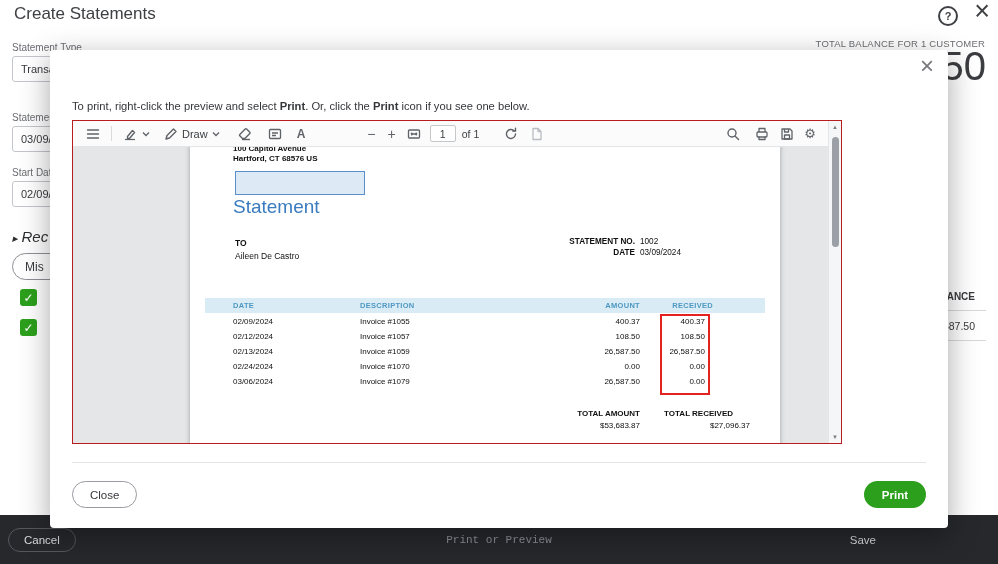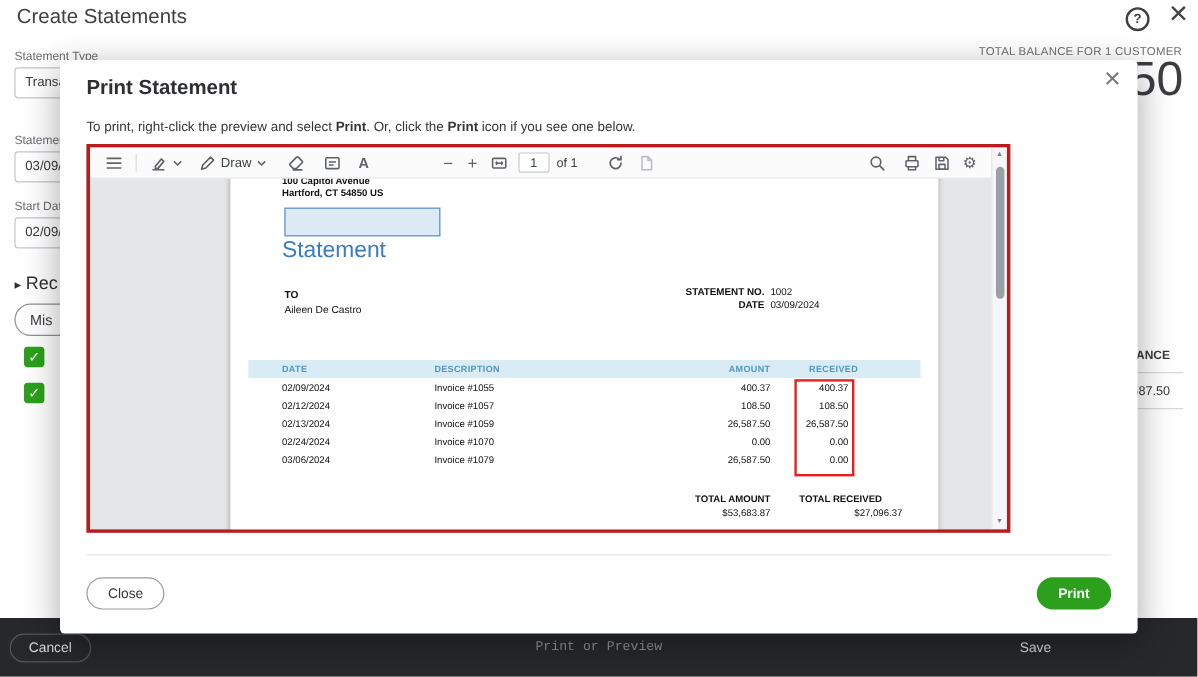--- a/index.html
+++ b/index.html
@@ -14,21 +14,21 @@
   .bg-help { position:absolute; right:40px; top:6px; width:20px; height:20px; border:2px solid #3f4043;
              border-radius:50%; display:flex; align-items:center; justify-content:center;
              font-size:11px; font-weight:700; color:#3f4043; background:#fff; cursor:pointer; }
   .bg-x { position:absolute; right:8px; top:-4px; font-size:27px; font-weight:300; color:#3f4043;
           background:none; border:none; cursor:pointer; }
   .lbl { position:absolute; font-size:10px; color:#6b6c72; }
   .inputbox { position:absolute; height:26px; width:120px; border:1px solid #c3c6cb; border-radius:3px;
               background:#fff; font-size:11px; color:#393a3d; display:flex; align-items:center; padding-left:8px; }
   .bg-tblabel { position:absolute; right:13px; top:38px; font-size:9.5px; color:#6d6e71; letter-spacing:.2px; }
   .bg-tbamount { position:absolute; right:12px; top:44px; font-size:40px; color:#3c3d40; }
-  .bg-reci { position:absolute; left:12px; top:228px; font-size:15px; color:#2e2f32; }
+  .bg-reci { position:absolute; left:12px; top:228px; font-size:15px; color:#2e2f32;font-style:italic; }
   .bg-reci .tri { font-size:11px; margin-right:4px; color:#2e2f32; }
   .bg-chip { position:absolute; left:12px; top:253px; height:27px; width:78px; border:1px solid #8d9096;
              border-radius:14px; display:flex; align-items:center; padding-left:12px; font-size:12px;
              color:#393a3d; background:#fff; cursor:pointer; }
   .bg-check { position:absolute; left:20px; width:17px; height:17px; background:#2ca01c; border-radius:3px;
               color:#fff; font-size:12px; display:flex; align-items:center; justify-content:center; cursor:pointer; }
   .bg-balh { position:absolute; right:23px; top:291px; font-size:10px; font-weight:700; color:#393a3d; }
   .bg-balv { position:absolute; right:23px; top:320px; font-size:10.5px; color:#393a3d; }
   .bg-line { position:absolute; right:12px; width:44px; border-top:1px solid #d6d9dc; }
 
@@ -58,21 +58,21 @@
   .md-divider { position:absolute; left:22px; top:412px; width:854px; border-top:1px solid #e3e5e8; }
   .md-closebtn { position:absolute; left:22px; top:431px; height:27px; padding:0 17px; border-radius:14px;
                  border:1px solid #989ba0; background:#fff; font-size:11.5px; color:#37383c; cursor:pointer;
                  font-family:"Liberation Sans", sans-serif; }
   .md-printbtn { position:absolute; right:22px; top:431px; height:27px; padding:0 18px; border-radius:14px;
                  border:none; background:#2ca01c; font-size:11.5px; font-weight:700; color:#fff; cursor:pointer;
                  font-family:"Liberation Sans", sans-serif; }
 
   
   .viewer { position:absolute; left:22px; top:70px; width:770px; height:324px; background:#fff;
-            border:3px solid #b91c1c; }
+            border:1px solid #b91c1c; }
   .vt { position:absolute; left:0; top:0; right:13px; height:26px; background:#fbfbfc;
         border-bottom:1px solid #e3e5e7; display:flex; align-items:center; padding:0 10px; }
   .tbtn { background:none; border:none; display:flex; align-items:center; gap:3px; padding:0;
           color:#3c4043; font-size:11px; cursor:pointer; font-family:"Liberation Sans", sans-serif; }
   .tsep { width:1px; height:15px; background:#d9dbdd; }
   .glyph { font-size:14px; color:#5f6368; line-height:1; }
   .vt-pageinput { width:26px; height:17px; border:1px solid #c5c8cb; border-radius:2px; text-align:center;
                   font-size:10.5px; color:#3c4043; font-family:"Liberation Sans", sans-serif; }
   .vt-of { font-size:10.5px; color:#3c4043; }
   .vspacer { flex:1; }
@@ -162,21 +162,20 @@
 </div>
 
 <div class="footer">
   <button class="ft-cancel">Cancel</button>
   <span class="ft-status">Print or Preview</span>
   <button class="ft-save">Save</button>
 </div>
 
 <div class="modal">
   <button class="md-close">×</button>
-  <div class="md-title">Print Statement</div>
   <div class="md-instr"><span>To print, right-click the preview and select </span><b>Print</b><span>. Or, click the </span><b>Print</b><span> icon if you see one below.</span></div>
 
   <div class="viewer">
 
     <div class="vt">
       <button class="tbtn" style="margin-left:2px">
         <svg class="ic" width="16" height="16" viewBox="0 0 16 16" fill="none" stroke="#5f6368" stroke-width="1.4" stroke-linecap="round">
             <line x1="2.5" y1="4" x2="13.5" y2="4"></line>
             <line x1="2.5" y1="8" x2="13.5" y2="8"></line>
             <line x1="2.5" y1="12" x2="13.5" y2="12"></line>
@@ -267,21 +266,21 @@
           </svg>
       </button>
       <button class="tbtn" style="margin-left:9px;margin-right:2px">
         <span class="glyph" style="font-size:13px">⚙</span>
       </button>
     </div>
 
     <div class="vcontent">
       <div class="pdfpage">
         <div class="pg-addr" style="top:3px">100 Capitol Avenue</div>
-        <div class="pg-addr" style="top:13px">Hartford, CT  54850 US</div>
+        <div class="pg-addr" style="top:13px">Hartford, CT  68576 US</div>
 
         <div class="pg-annot"></div>
 
         <div class="pg-title">Statement</div>
 
         <div class="pg-to">TO</div>
         <div class="pg-recipient">Aileen De Castro</div>
 
         <div class="pg-meta">
           <div class="mrow">

